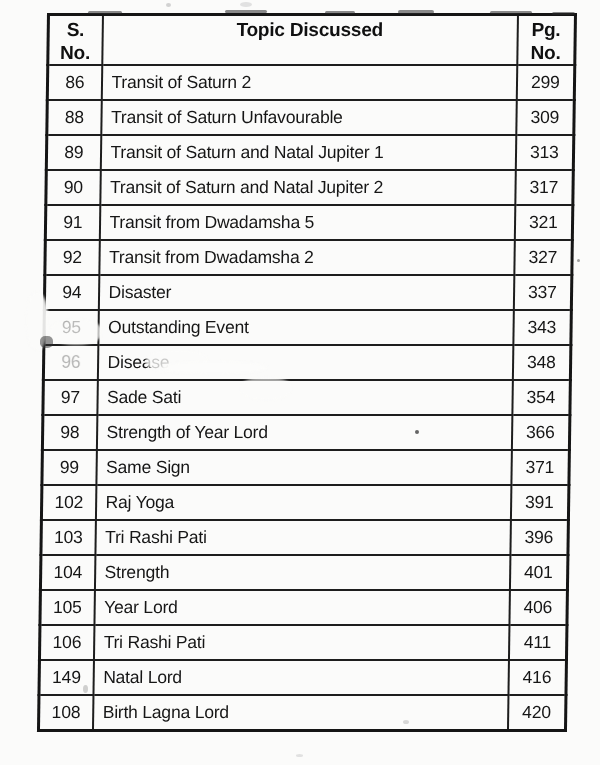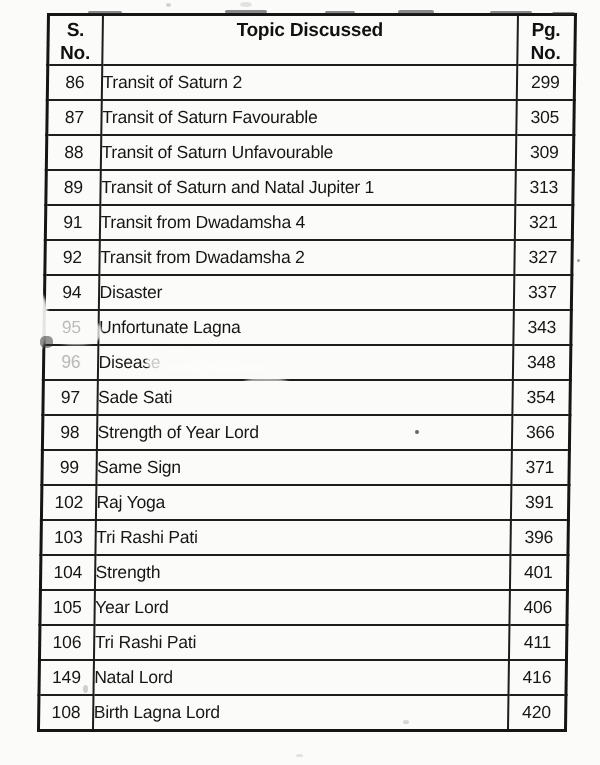--- a/index.html
+++ b/index.html
@@ -32,21 +32,21 @@
     vertical-align:top;text-align:center;
     line-height:23px;padding:2px 0 0 0;
     letter-spacing:-0.2px;
   }
   td{
     font-size:17.5px;color:#161616;
     vertical-align:middle;padding:0;
     letter-spacing:-0.2px;
   }
   td.c-sno,td.c-pg{text-align:center;}
-  td.c-topic{text-align:left;}
+  td.c-topic{text-align:left;padding-left:9px;}
   .hline{display:block;}
   
   td.faint{color:#4a4a4a;opacity:0.4;filter:blur(0.5px);}
   
   .art{position:absolute;pointer-events:none;}
   .smudge{background:rgba(251,251,250,0.78);filter:blur(1px);border-radius:45%;z-index:5;}
   .streak{background:#2b2b2b;opacity:0.55;border-radius:2px;z-index:4;}
   .speck{border-radius:50%;z-index:4;}
 </style>
 </head>
@@ -74,52 +74,52 @@
             </th>
         </tr>
       </thead>
       <tbody>
         <tr>
             <td class="c-sno">86</td>
             <td class="c-topic">Transit of Saturn 2</td>
             <td class="c-pg">299</td>
           </tr>
         <tr>
-            <td class="c-sno">87</td>
-            <td class="c-topic">Transit of Saturn Favourable</td>
-            <td class="c-pg">305</td>
-          </tr>
-        <tr>
             <td class="c-sno">88</td>
             <td class="c-topic">Transit of Saturn Unfavourable</td>
             <td class="c-pg">309</td>
           </tr>
         <tr>
             <td class="c-sno">89</td>
             <td class="c-topic">Transit of Saturn and Natal Jupiter 1</td>
             <td class="c-pg">313</td>
           </tr>
         <tr>
+            <td class="c-sno">90</td>
+            <td class="c-topic">Transit of Saturn and Natal Jupiter 2</td>
+            <td class="c-pg">317</td>
+          </tr>
+        <tr>
             <td class="c-sno">91</td>
-            <td class="c-topic">Transit from Dwadamsha 4</td>
+            <td class="c-topic">Transit from Dwadamsha 5</td>
             <td class="c-pg">321</td>
           </tr>
         <tr>
             <td class="c-sno">92</td>
             <td class="c-topic">Transit from Dwadamsha 2</td>
             <td class="c-pg">327</td>
           </tr>
         <tr>
             <td class="c-sno">94</td>
             <td class="c-topic">Disaster</td>
             <td class="c-pg">337</td>
           </tr>
         <tr>
             <td class="c-sno">95</td>
-            <td class="c-topic">Unfortunate Lagna</td>
+            <td class="c-topic">Outstanding Event</td>
             <td class="c-pg">343</td>
           </tr>
         <tr>
             <td class="c-sno faint">96</td>
             <td class="c-topic">Disease</td>
             <td class="c-pg">348</td>
           </tr>
         <tr>
             <td class="c-sno">97</td>
             <td class="c-topic">Sade Sati</td>

